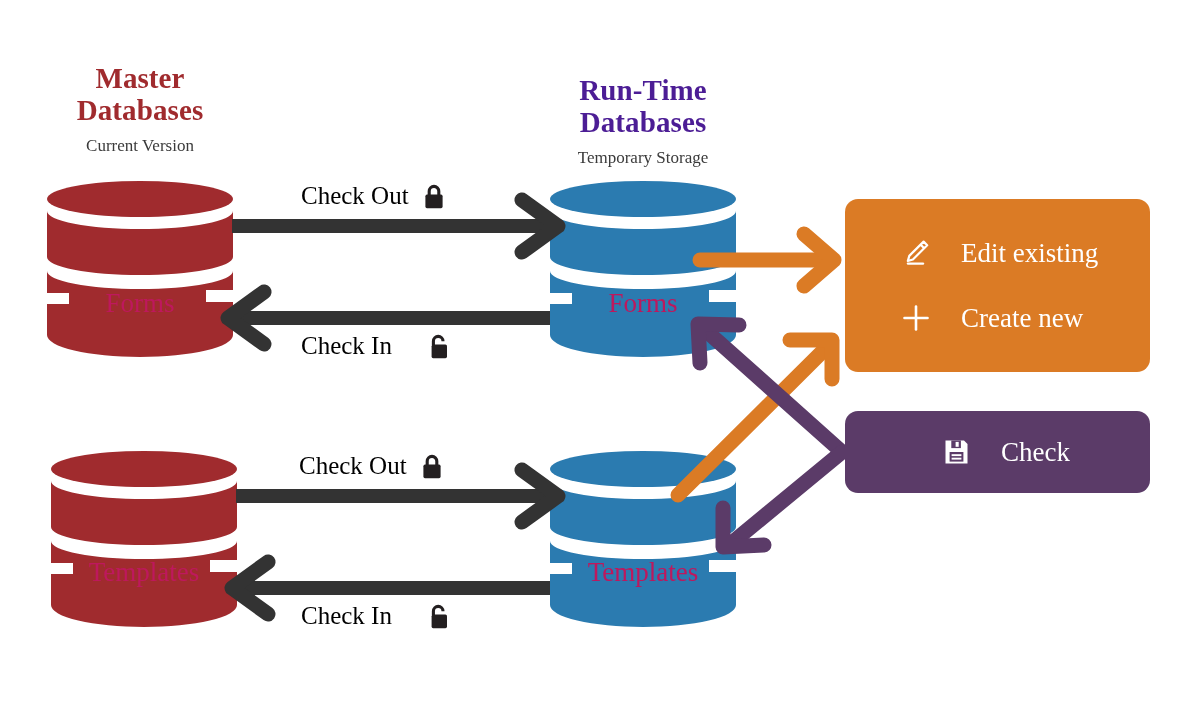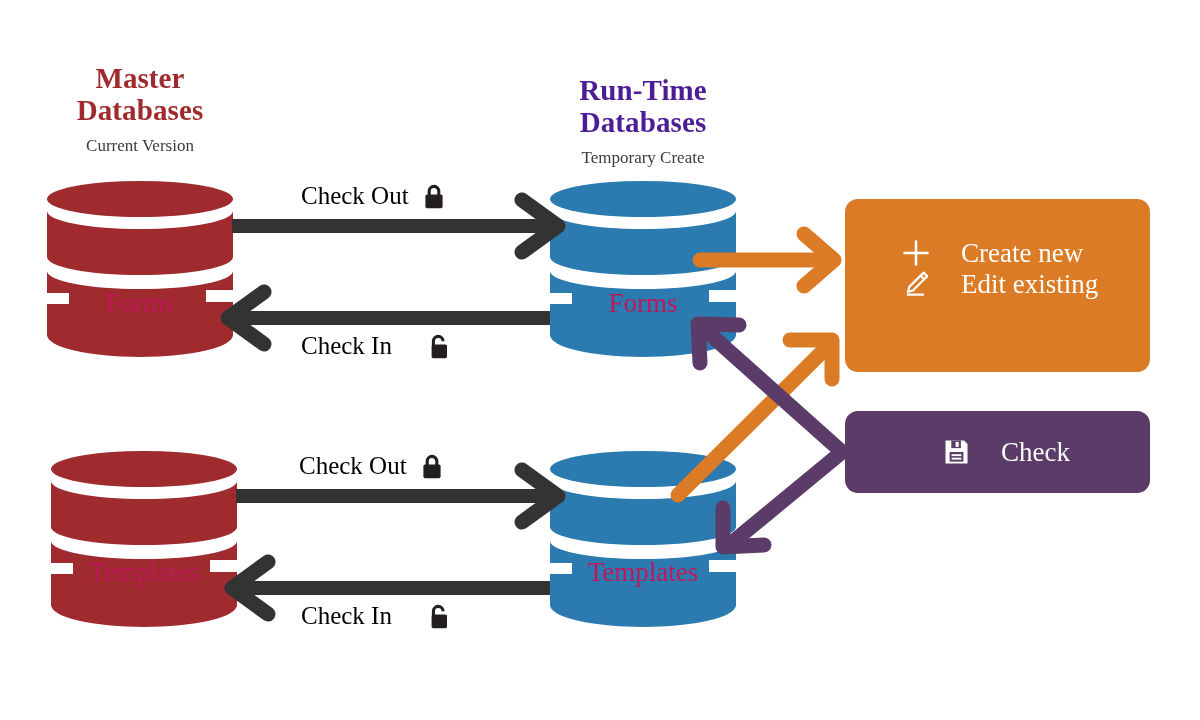--- a/index.html
+++ b/index.html
@@ -91,21 +91,21 @@
       <div>Databases</div>
     </div>
     <div class="col-sub">Current Version</div>
   </div>
 
   <div class="col-head" style="left:493px; top:62px;">
     <div class="col-title" style="color:#4c1d95;margin-top:12px;">
       <div>Run-Time</div>
       <div>Databases</div>
     </div>
-    <div class="col-sub">Temporary Create</div>
+    <div class="col-sub">Temporary Storage</div>
   </div>
 
   <svg width="1200" height="720" viewBox="0 0 1200 720" style="position:absolute;left:0;top:0;">
 
     <defs>
 
       <g id="cyl">
 
         <ellipse cx="0" cy="14" rx="93" ry="18"></ellipse>
 
@@ -216,38 +216,38 @@
     <span>Check In</span>
     <span class="lock" style="margin-left:34px;">
       <svg width="24" height="27" viewBox="0 0 24 27" aria-hidden="true">
         <path d="M7.4 12 V8.2 a4.8 4.8 0 0 1 9.6 0" fill="none" stroke="#231f20" stroke-width="3.1"></path>
         <rect x="5.6" y="11.6" width="15.4" height="13.6" rx="1.6" fill="#231f20"></rect>
       </svg>
     </span>
   </div>
 
   <div class="panel" style="left:845px; top:199px; width:305px; height:173px; background:#DB7B25; padding:0 44px;">
-    <div class="panel-row">
-      <span class="glyph">
-        <svg width="30" height="30" viewBox="0 0 30 30" aria-hidden="true">
-          <line x1="15" y1="3.5" x2="15" y2="26.5" stroke="#ffffff" stroke-width="2.6" stroke-linecap="round"></line>
-          <line x1="3.5" y1="15" x2="26.5" y2="15" stroke="#ffffff" stroke-width="2.6" stroke-linecap="round"></line>
-        </svg>
-      </span>
-      <span class="ptext">Create new</span>
-    </div>
     <div class="panel-row" style="margin-bottom:34px;">
       <span class="glyph">
         <svg width="30" height="30" viewBox="0 0 30 30" aria-hidden="true">
           <path d="M22.6 3.6 l3.6 3.6 -14.3 14.3 -5.1 1.5 1.5 -5.1 Z" fill="none" stroke="#ffffff" stroke-width="2.2" stroke-linejoin="round"></path>
           <line x1="19.6" y1="6.6" x2="23.2" y2="10.2" stroke="#ffffff" stroke-width="2.2"></line>
           <line x1="7.0" y1="25.6" x2="22.0" y2="25.6" stroke="#ffffff" stroke-width="2.4" stroke-linecap="round"></line>
         </svg>
       </span>
       <span class="ptext">Edit existing</span>
+    </div>
+    <div class="panel-row">
+      <span class="glyph">
+        <svg width="30" height="30" viewBox="0 0 30 30" aria-hidden="true">
+          <line x1="15" y1="3.5" x2="15" y2="26.5" stroke="#ffffff" stroke-width="2.6" stroke-linecap="round"></line>
+          <line x1="3.5" y1="15" x2="26.5" y2="15" stroke="#ffffff" stroke-width="2.6" stroke-linecap="round"></line>
+        </svg>
+      </span>
+      <span class="ptext">Create new</span>
     </div>
   </div>
 
   <div class="panel" style="left:845px; top:411px; width:305px; height:82px; background:#5B3B68; padding:0 44px;">
     <div class="panel-row" style="padding-left:40px;">
       <span class="glyph">
         <svg width="27" height="28" viewBox="0 0 27 28" aria-hidden="true">
           <path d="M2.5 2.5 h18.5 l3.5 3.5 v19.5 h-22 Z" fill="#ffffff"></path>
           <rect x="8.3" y="2.5" width="9.6" height="7.6" fill="#5B3B68"></rect>
           <rect x="12.6" y="3.9" width="3.1" height="4.9" fill="#ffffff"></rect>

